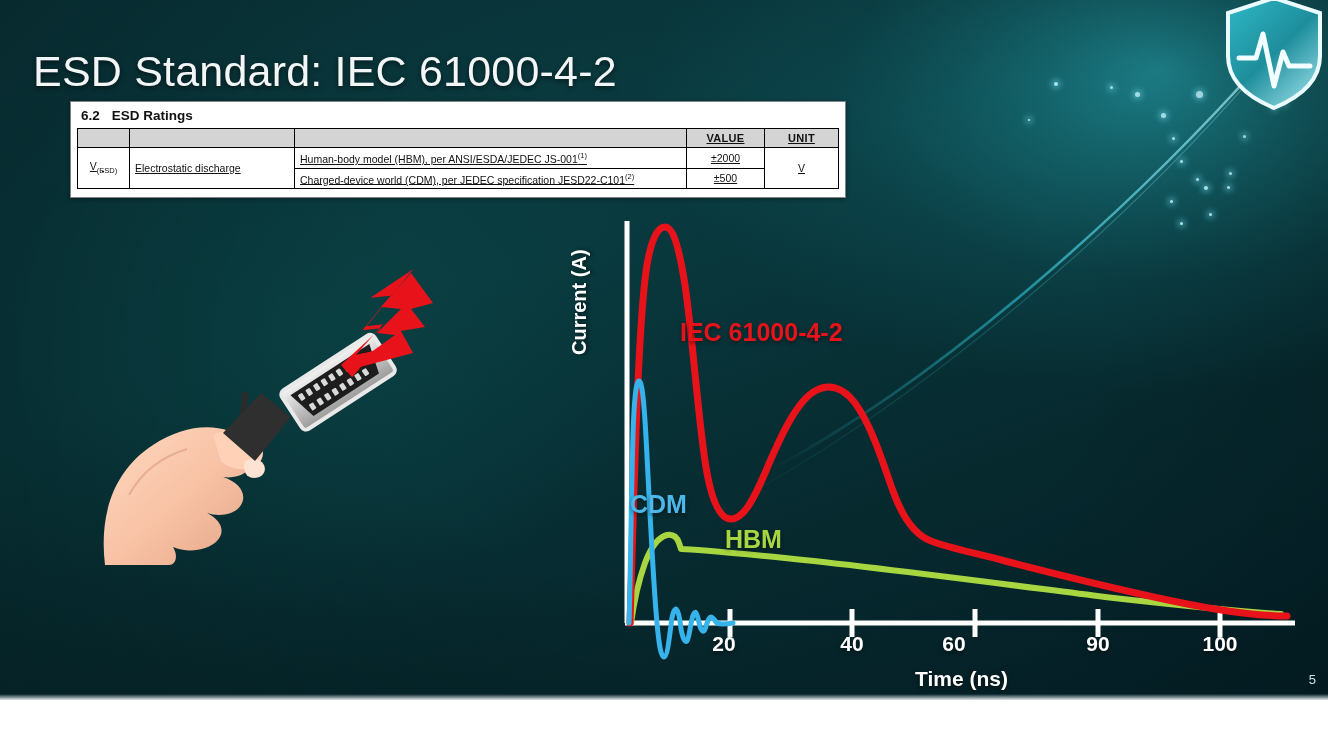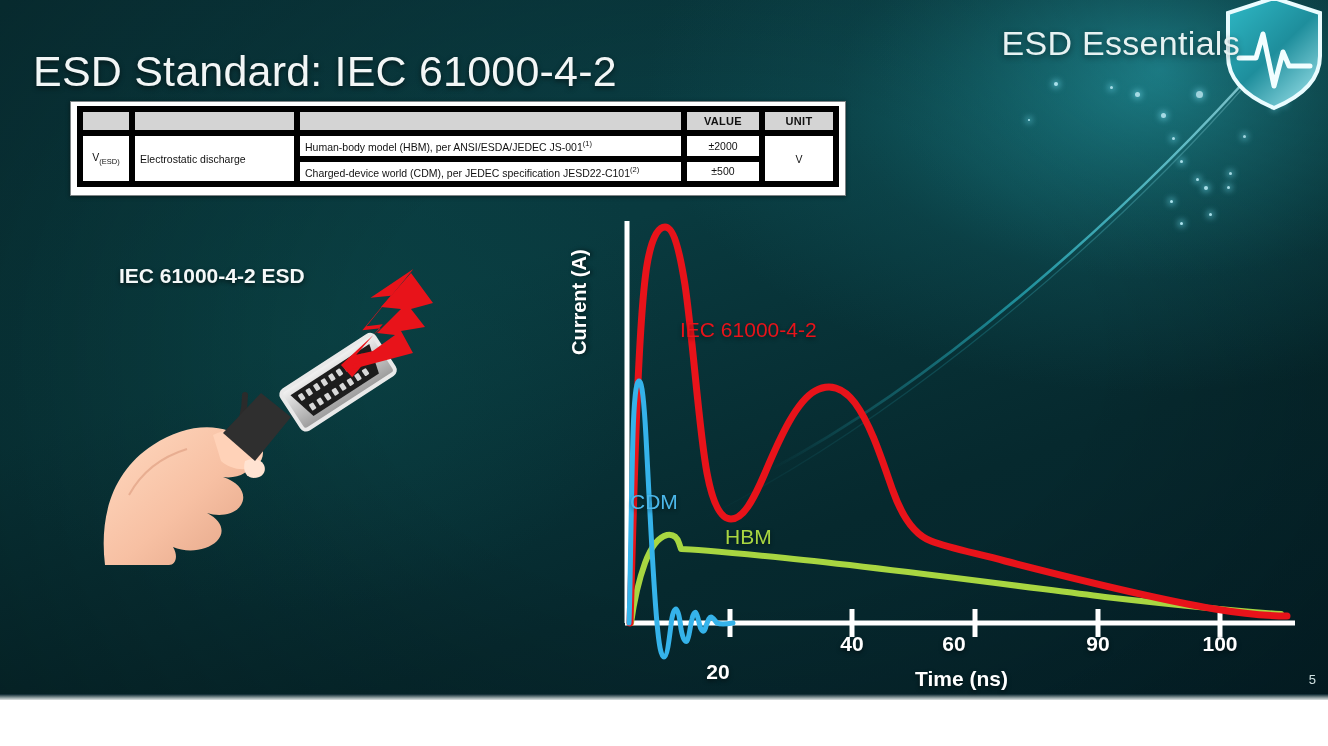--- a/index.html
+++ b/index.html
@@ -54,21 +54,21 @@
   .ds-table {
     position:absolute; left:70px; top:101px; width:776px;
     background:#ffffff; border:1px solid #7e8486;
     padding:4px 6px 8px 6px;
     box-shadow:0 1px 4px rgba(0,0,0,.45);
   }
   .ds-caption { font-size:13.5px; font-weight:bold; color:#111; padding:2px 0 5px 4px;
     font-family:"Liberation Sans", sans-serif; }
   .ds-caption .num { margin-right:12px; }
   table.ds { border-collapse:collapse; width:100%; font-size:10.5px; color:#111; }
-  table.ds td, table.ds th { border:6px solid #000000; padding:3px 5px; vertical-align:middle; }
+  table.ds td, table.ds th { border:1px solid #000000; padding:3px 5px; vertical-align:middle;text-decoration:underline; }
   table.ds thead td { background:#d4d4d4; height:19px; }
   table.ds .hdr { text-align:center; font-weight:bold; font-size:11px; letter-spacing:.3px; }
   td.c-sym { width:52px; text-align:center; font-size:10.5px; white-space:nowrap; }
   td.c-param { width:165px; }
   td.c-desc { }
   td.c-value { width:78px; text-align:center; }
   td.c-unit  { width:74px; text-align:center; }
   sup { font-size:7.5px; }
   .sub { font-size:7.5px; vertical-align:sub; }
 
@@ -98,21 +98,21 @@
   .axis-x-label {
     position:absolute; left:340px; top:462px;
     font-size:21px; font-weight:bold; color:#ffffff;
     text-shadow:0 2px 4px rgba(0,0,0,.55); white-space:nowrap;
   }
   .tick-label {
     position:absolute; font-size:21px; font-weight:bold; color:#ffffff;
     text-shadow:0 2px 4px rgba(0,0,0,.5); transform:translateX(-50%);
   }
   .series-label {
-    position:absolute; font-size:21px; font-weight:normal; white-space:nowrap;
+    position:absolute; font-size:25px; font-weight:bold; white-space:nowrap;
     text-shadow:0 2px 4px rgba(0,0,0,.45);
   }
   .lb-iec { left:105px; top:113px; color:#e8131a; }
   .lb-cdm { left:55px; top:285px;  color:#4cb8ea; }
   .lb-hbm { left:150px; top:320px; color:#a8d641; }
 
   .page-num {
     position:absolute; right:12px; top:672px;
     font-size:13px; color:#cfe0e0; font-family:"Liberation Sans", sans-serif;
   }
@@ -174,23 +174,25 @@
           <stop offset="0%" stop-color="#2fb9c6"></stop>
           <stop offset="55%" stop-color="#1e8e9c"></stop>
           <stop offset="100%" stop-color="#8fd9e2"></stop>
         </linearGradient>
       </defs>
       <path d="M52 4 L98 19 L98 62 C98 88 76 104 52 114 C28 104 6 88 6 62 L6 19 Z" fill="url(#shG)" stroke="#eafcff" stroke-width="4"></path>
       <path d="M17 64 H34 L41 40 L52 92 L61 58 L67 72 H88" fill="none" stroke="#f2feff" stroke-width="5" stroke-linejoin="round" stroke-linecap="round"></path>
     </svg>
 
     <div class="title">ESD Standard: IEC 61000-4-2</div>
-    <div class="eyebrow">ESD Essentials</div>
 
     <div class="ds-table">
+      <div class="ds-caption">
+        <span class="num">6.2</span><span>ESD Ratings</span>
+      </div>
       <table class="ds">
         <thead>
           <tr>
             <td class="c-sym"></td>
             <td class="c-param"></td>
             <td class="c-desc"></td>
             <td class="c-value hdr">VALUE</td>
             <td class="c-unit hdr">UNIT</td>
           </tr>
         </thead>
@@ -203,21 +205,20 @@
             <td class="c-unit" rowspan="2">V</td>
           </tr>
           <tr>
             <td class="c-desc"><span>Charged-device world (CDM), per JEDEC specification JESD22-C101</span><sup>(2)</sup></td>
             <td class="c-value">±500</td>
           </tr>
         </tbody>
       </table>
     </div>
 
-    <div class="lbl-esd">IEC 61000-4-2 ESD</div>
 
     <svg class="art" viewBox="0 0 340 300">
       <defs>
         <linearGradient id="skin" x1="0" y1="0" x2="1" y2="1">
           <stop offset="0%" stop-color="#ffd9c0"></stop>
           <stop offset="55%" stop-color="#f7c0a3"></stop>
           <stop offset="100%" stop-color="#e3a486"></stop>
         </linearGradient>
         <linearGradient id="metal" x1="0" y1="0" x2="0" y2="1">
           <stop offset="0%" stop-color="#f4f4f4"></stop>
@@ -308,21 +309,21 @@
                  C67 176, 69 196, 71 232 C74 288, 78 376, 82 418
                  C84 440, 86 452, 89 452 C92 452, 94 436, 96 420
                  C97 410, 99 404, 101 404 C103 404, 105 414, 106 424
                  C108 434, 110 438, 112 436 C114 434, 115 422, 117 414
                  C118 409, 120 406, 121 408 C123 410, 124 420, 126 424
                  C128 428, 130 426, 131 421 C133 416, 134 412, 136 412
                  C138 412, 140 416, 142 418 C146 420, 152 419, 158 418" fill="none" stroke="#35b3ea" stroke-width="5" stroke-linecap="round" stroke-linejoin="round"></path>
       </svg>
 
       
-      <div class="tick-label" style="left:143px; top:427px;margin-top:28px;">20</div>
+      <div class="tick-label" style="left:149px; top:427px;">20</div>
       <div class="tick-label" style="left:277px; top:427px;">40</div>
       <div class="tick-label" style="left:379px; top:427px;">60</div>
       <div class="tick-label" style="left:523px; top:427px;">90</div>
       <div class="tick-label" style="left:645px; top:427px;">100</div>
 
       
       <div class="series-label lb-iec">IEC 61000-4-2</div>
       <div class="series-label lb-cdm">CDM</div>
       <div class="series-label lb-hbm">HBM</div>
     </div>

